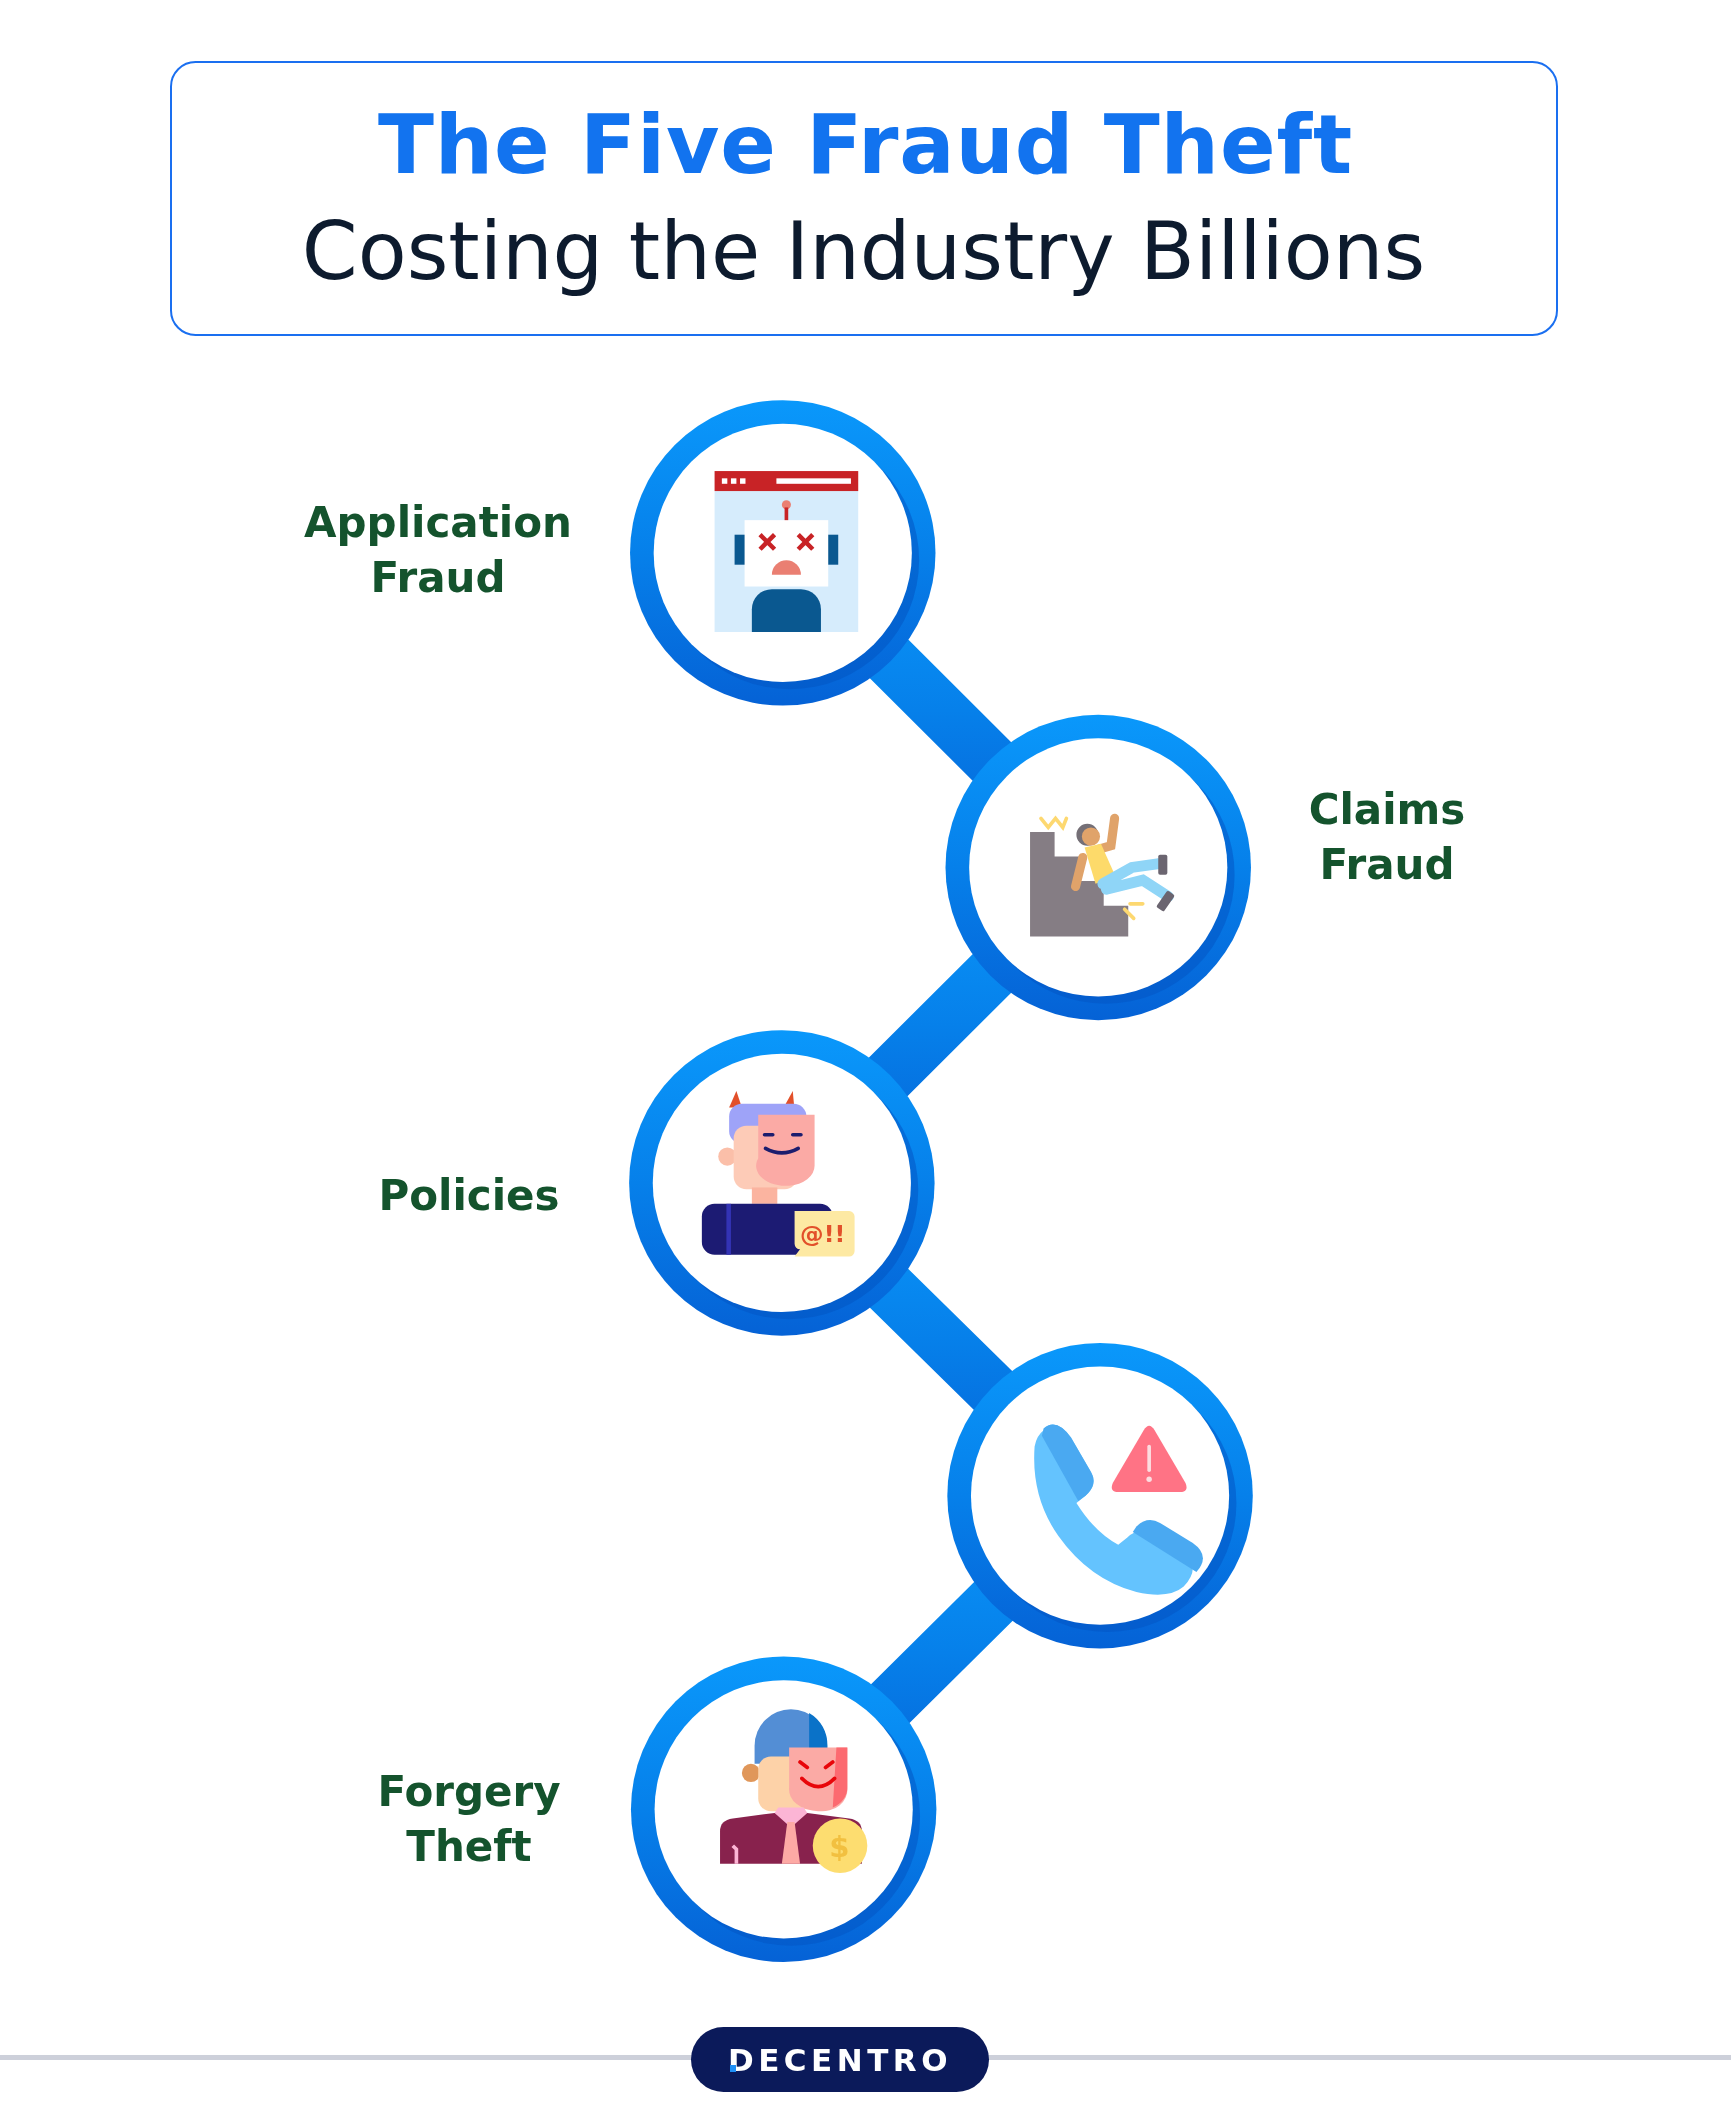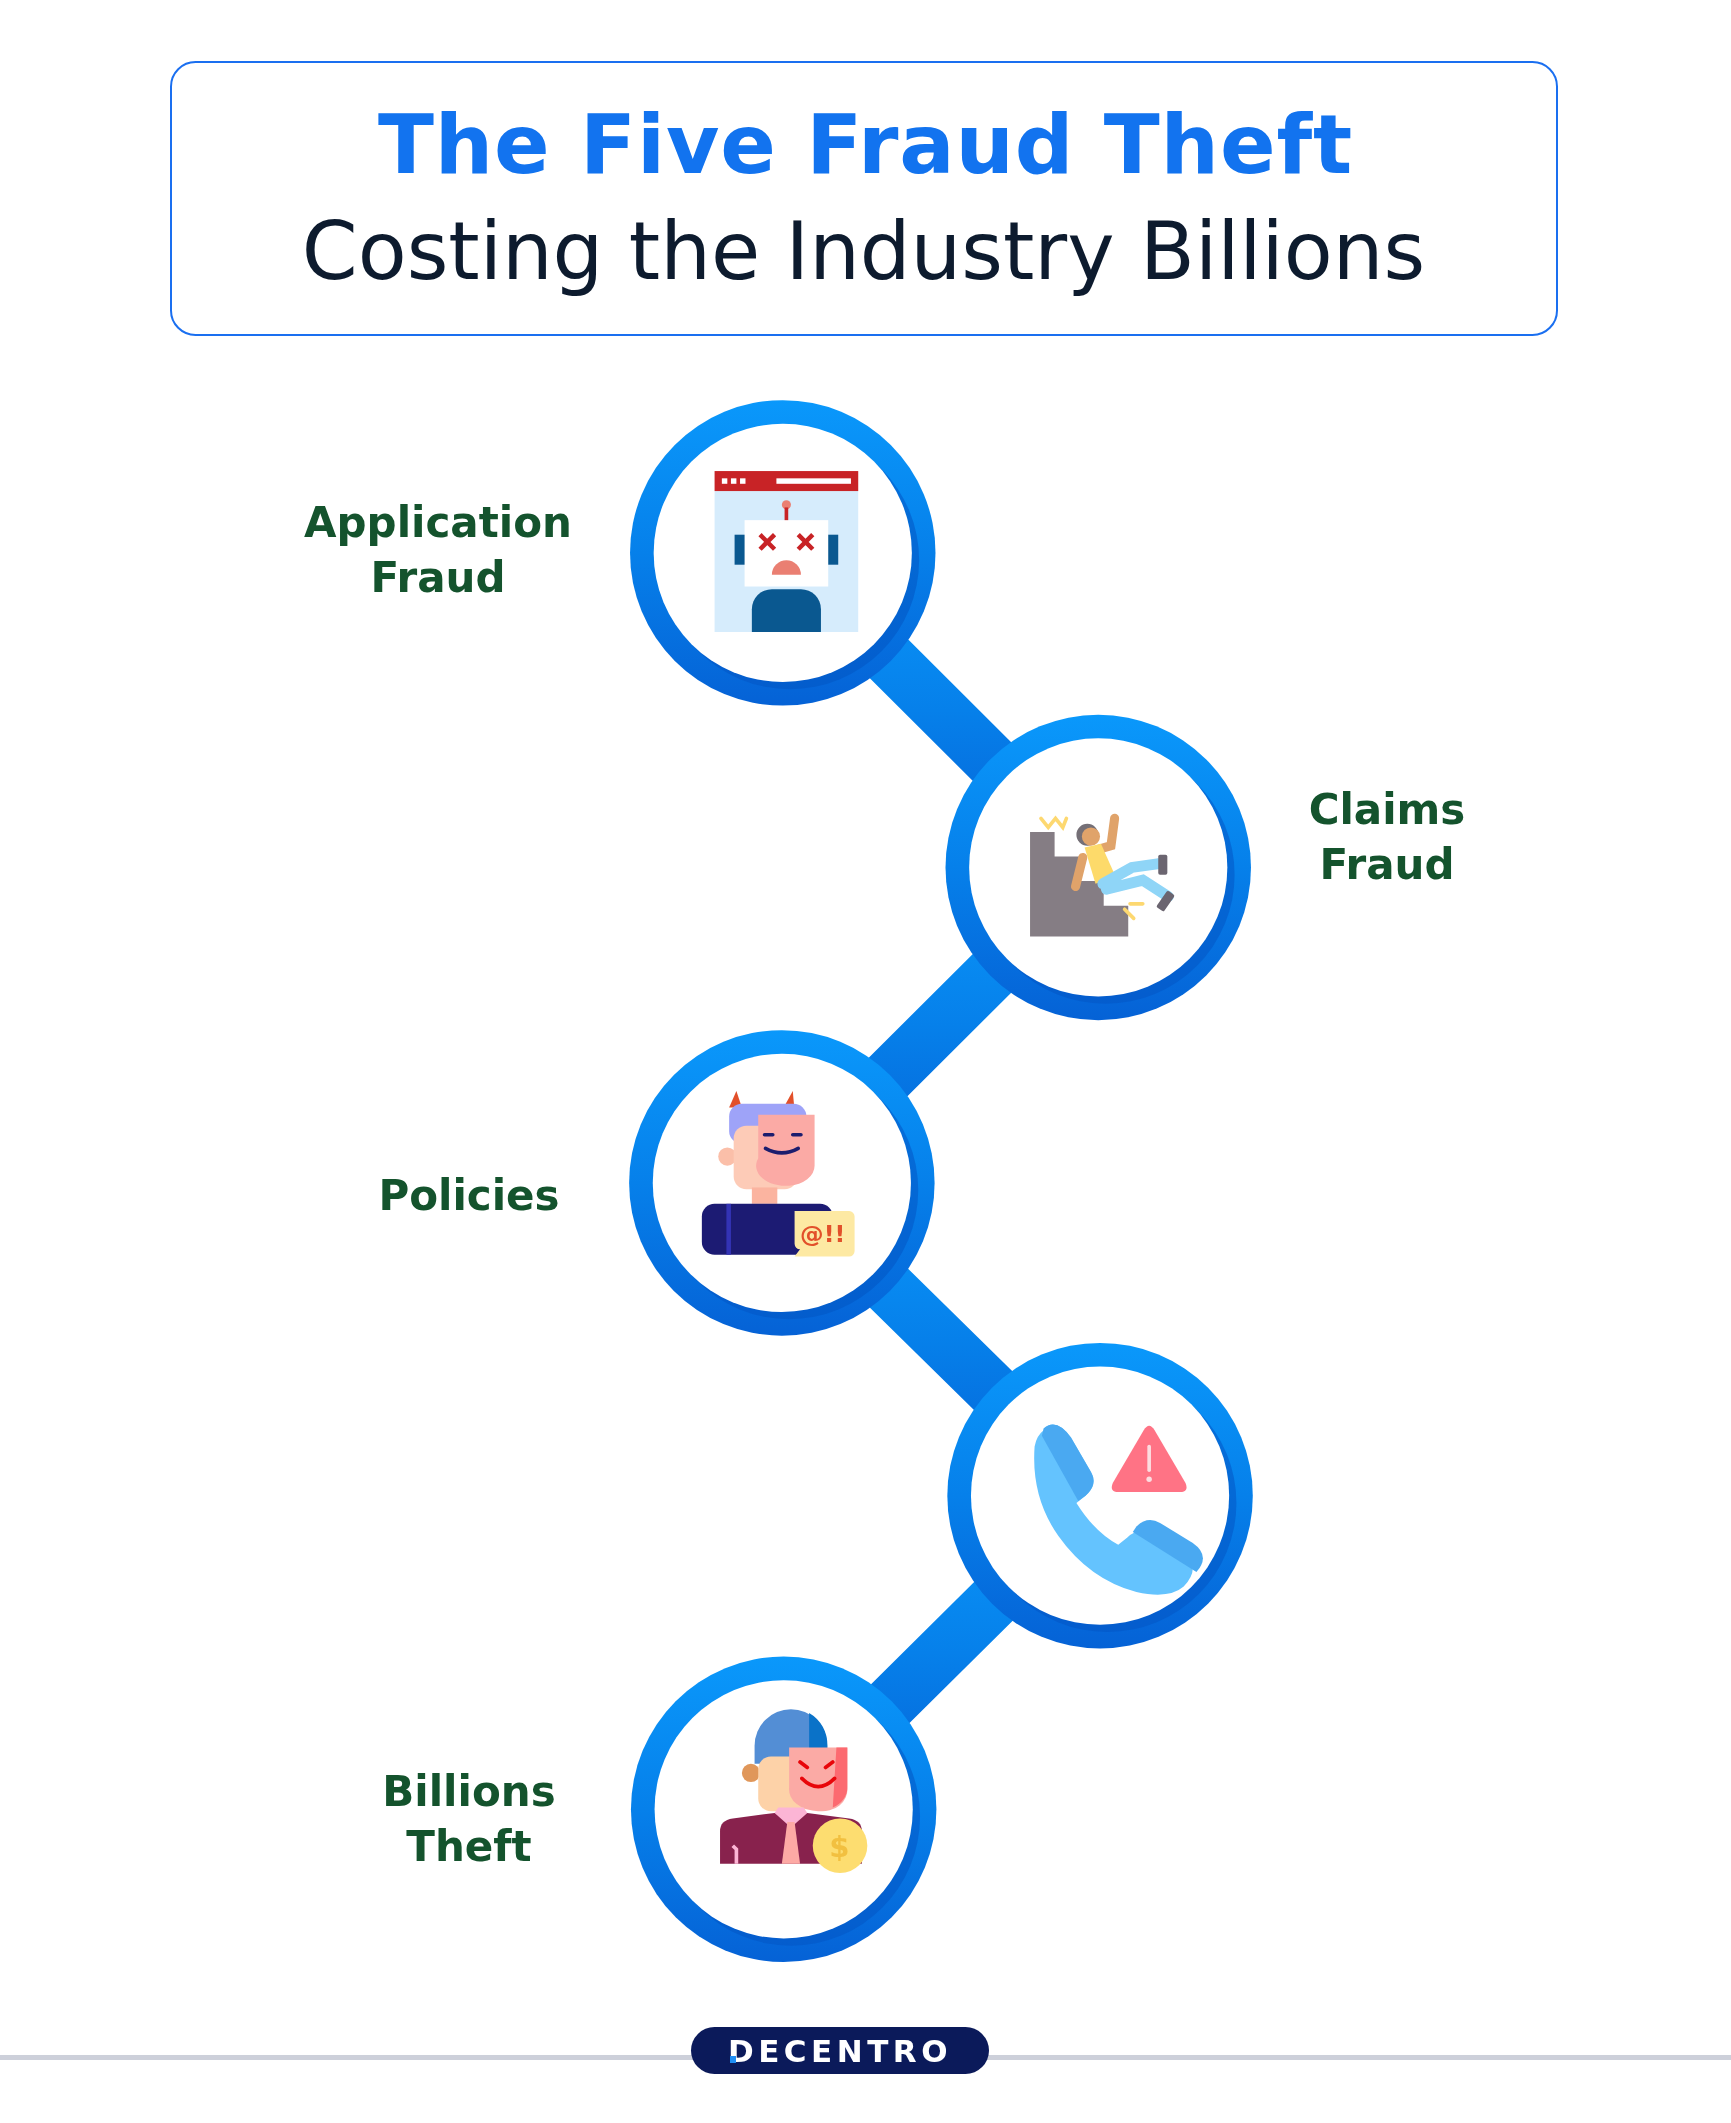--- a/index.html
+++ b/index.html
@@ -16,21 +16,21 @@
     position:absolute; left:0; right:4px; top:202px; text-align:center;
     font-family:"DejaVu Sans", sans-serif; font-weight:normal; font-size:80px; color:#0d1b2e; line-height:100px;
   }
   svg.chain { position:absolute; left:0; top:0; }
   .label {
     position:absolute; font-family:"DejaVu Sans", sans-serif; font-weight:bold; font-size:42px; line-height:55px;
     color:#14532d; text-align:center; width:382px;
   }
   .footer-line { position:absolute; left:0; right:0; top:2055px; height:4.5px; background:#cdd0da; }
   .brand-pill {
-    position:absolute; left:691px; top:2027px; width:298px; height:47px; border-radius:33px;
+    position:absolute; left:691px; top:2027px; width:298px; height:65px; border-radius:33px;
     background:#0b1a5a; display:flex; align-items:center; justify-content:center;
   }
   .brand-text {
     font-family:"DejaVu Sans", sans-serif; font-weight:bold; font-size:31px; color:#ffffff; letter-spacing:4.5px; position:relative;
   }
   .brand-dot { position:absolute; left:1.8px; bottom:5.5px; width:6.4px; height:7.3px; background:#1f8ff5; }
 </style>
 </head>
 <body>
 
@@ -161,21 +161,21 @@
 <div class="label" style="left:1196px; top:782px;">
   <div>Claims</div>
   <div>Fraud</div>
 </div>
 <div class="label" style="left:278px; top:1168px;">
   <div>Policies</div>
 </div>
 <div class="label" style="left:1196px; top:1418px;">
 </div>
 <div class="label" style="left:278px; top:1764px;">
-  <div>Billions</div>
+  <div>Forgery</div>
   <div>Theft</div>
 </div>
 
 <div class="footer-line"></div>
 <div class="brand-pill">
   <span class="brand-text">
     <span class="brand-dot"></span>
     <span>DECENTRO</span>
   </span>
 </div>

